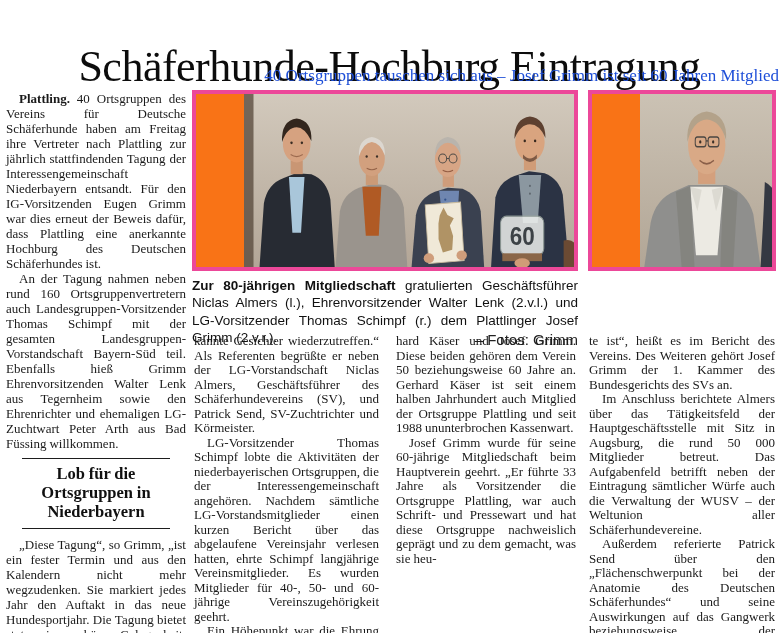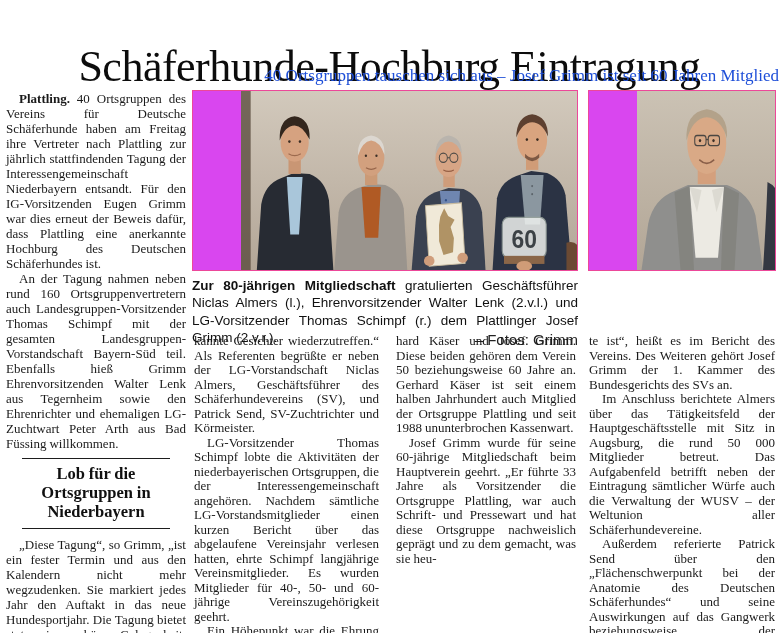--- a/index.html
+++ b/index.html
@@ -15,21 +15,21 @@
   .col2{left:194px;top:334px;width:185px;height:297px;}
   .col3{left:396px;top:334px;width:180px;height:297px;}
   .col4{left:589px;top:334px;width:186px;height:297px;}
   .col p{margin:0;text-indent:13px;}
   .col p.cont{text-indent:0;}
   .lead{font-weight:700;}
   .subhead{margin:7px 0 8px 0;}
   .rule{border-top:1.5px solid #1d1d1d;width:82%;margin:0 auto;height:0;}
   .subhead-text{text-align:center;text-indent:0 !important;font-weight:700;
                 font-size:16.5px;line-height:19px;padding:5px 4px 7px 4px;color:#101010;}
-  .photo{position:absolute;border:1px solid #ec4899;box-sizing:border-box;background:#d946ef;padding-left:48px;}
+  .photo{position:absolute;border:4px solid #ec4899;box-sizing:border-box;background:#f97316;padding-left:48px;}
   .photo-main{left:192px;top:90px;width:386px;height:181px;}
   .photo-right{left:588px;top:90px;width:188px;height:181px;}
   .photo svg{display:block;width:100%;height:100%;}
   .caption{position:absolute;font-family:"Liberation Sans",sans-serif;font-size:13.5px;
            line-height:17.4px;color:#111;text-align:justify;}
   .caption-main{left:192px;top:277px;width:386px;}
   .caption-right{left:588px;top:277px;width:188px;}
   .caption b{font-weight:700;}
   .credit{float:right;font-size:15px;color:#222;margin-left:0;padding-top:2px;white-space:nowrap;}
 </style>

